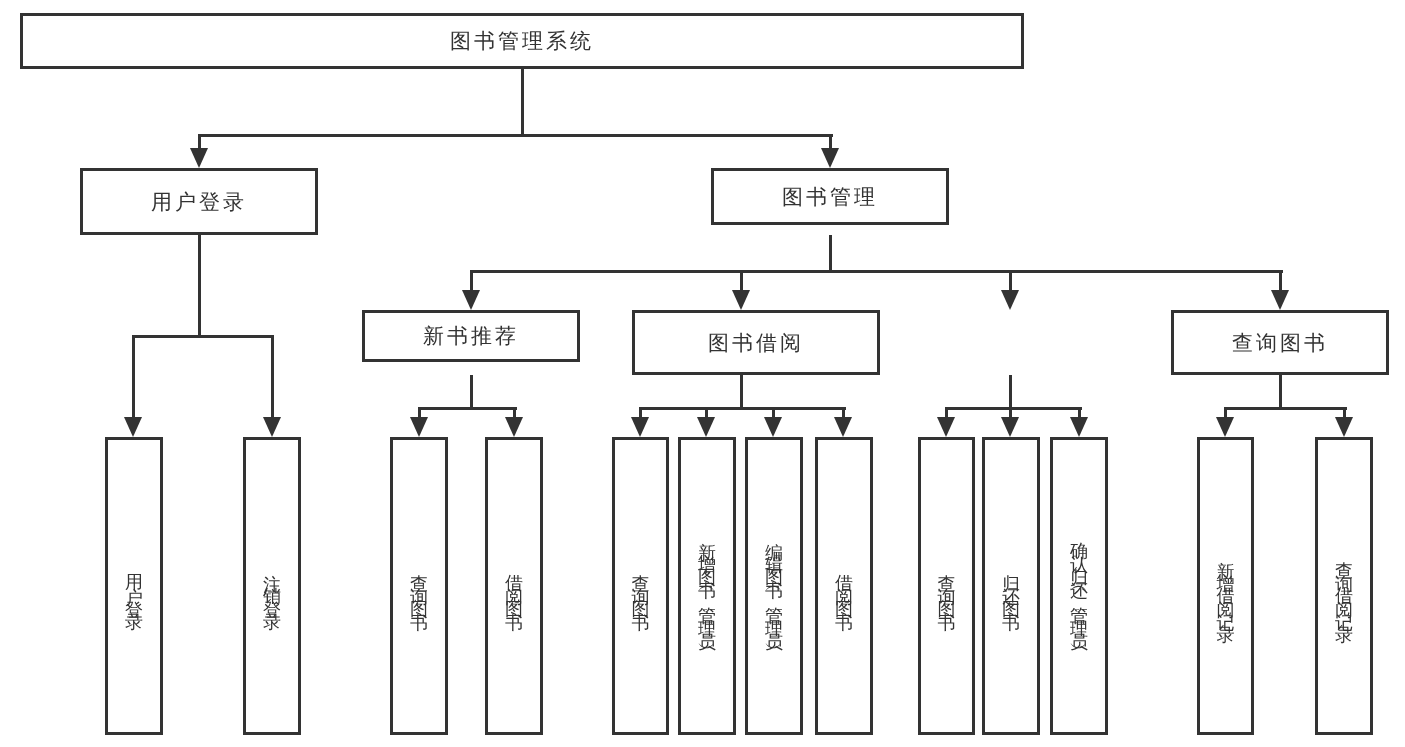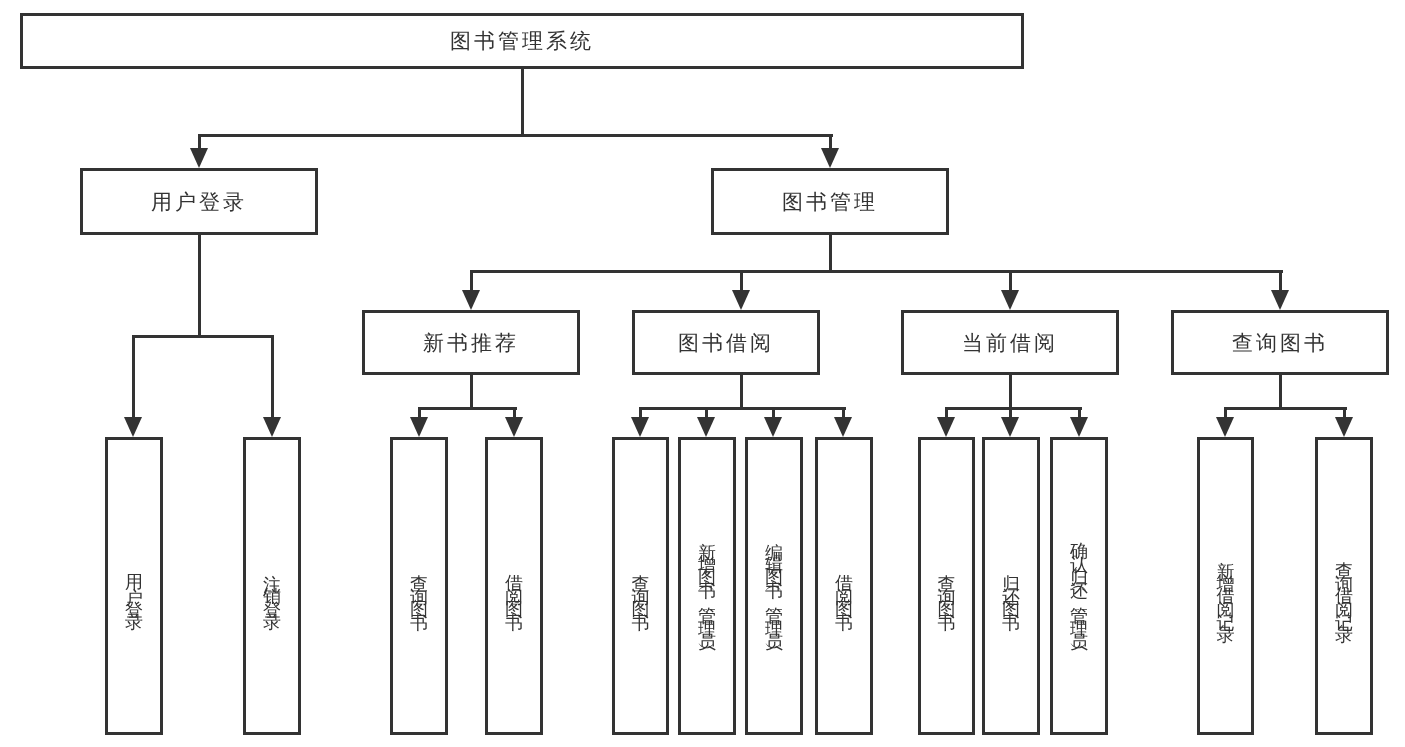--- a/index.html
+++ b/index.html
@@ -73,43 +73,42 @@
   <div class="box" style="left:20px;top:13px;width:1004px;height:56px">图书管理系统</div>
 
   <div class="ln" style="left:521px;top:69px;width:3px;height:65px"></div>
   <div class="ln" style="left:198px;top:134px;width:635px;height:3px"></div>
   <div class="ln" style="left:198px;top:134px;width:3px;height:18px"></div>
   <div class="ln" style="left:829px;top:134px;width:3px;height:18px"></div>
   <div class="ah" style="left:190px;top:148px"></div>
   <div class="ah" style="left:821px;top:148px"></div>
 
   <div class="box" style="left:80px;top:168px;width:238px;height:67px">用户登录</div>
-  <div class="box" style="left:711px;top:168px;width:238px;height:67px">图书管理</div>
+  <div class="box" style="left:711px;top:168px;width:238px;height:57px">图书管理</div>
 
   <div class="ln" style="left:198px;top:235px;width:3px;height:100px"></div>
   <div class="ln" style="left:132px;top:335px;width:142px;height:3px"></div>
   <div class="ln" style="left:132px;top:335px;width:3px;height:84px"></div>
   <div class="ln" style="left:271px;top:335px;width:3px;height:84px"></div>
   <div class="ah" style="left:124px;top:417px"></div>
   <div class="ah" style="left:263px;top:417px"></div>
 
   <div class="ln" style="left:829px;top:235px;width:3px;height:35px"></div>
   <div class="ln" style="left:470px;top:270px;width:813px;height:3px"></div>
   <div class="ln" style="left:470px;top:270px;width:3px;height:22px"></div>
   <div class="ln" style="left:740px;top:270px;width:3px;height:22px"></div>
   <div class="ln" style="left:1009px;top:270px;width:3px;height:22px"></div>
   <div class="ln" style="left:1279px;top:270px;width:3px;height:22px"></div>
   <div class="ah" style="left:462px;top:290px"></div>
   <div class="ah" style="left:732px;top:290px"></div>
   <div class="ah" style="left:1001px;top:290px"></div>
   <div class="ah" style="left:1271px;top:290px"></div>
 
-  <div class="box" style="left:362px;top:310px;width:218px;height:65px">新书推荐</div>
-  <div class="box" style="left:632px;top:310px;width:188px;height:65px">图书借阅</div>
-  <div class="box" style="left:901px;top:310px;width:218px;height:65px">当前借阅</div>
+  <div class="box" style="left:362px;top:310px;width:218px;height:52px">新书推荐</div>
+  <div class="box" style="left:632px;top:310px;width:248px;height:65px">图书借阅</div>
   <div class="box" style="left:1171px;top:310px;width:218px;height:65px">查询图书</div>
 
   <div class="ln" style="left:470px;top:375px;width:3px;height:32px"></div>
   <div class="ln" style="left:418px;top:407px;width:99px;height:3px"></div>
   <div class="ln" style="left:418px;top:407px;width:3px;height:12px"></div>
   <div class="ln" style="left:513px;top:407px;width:3px;height:12px"></div>
   <div class="ah" style="left:410px;top:417px"></div>
   <div class="ah" style="left:505px;top:417px"></div>
 
   <div class="ln" style="left:740px;top:375px;width:3px;height:32px"></div>

